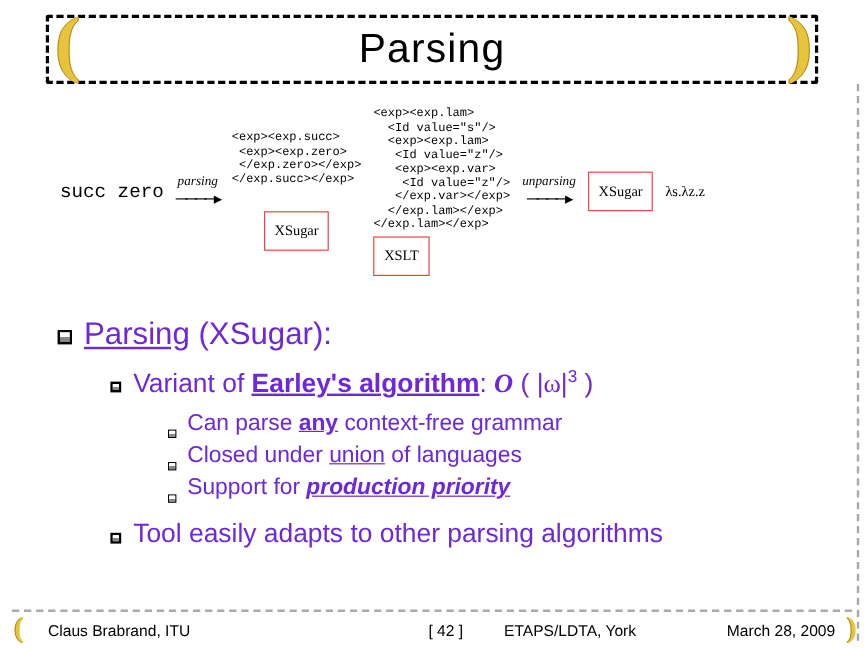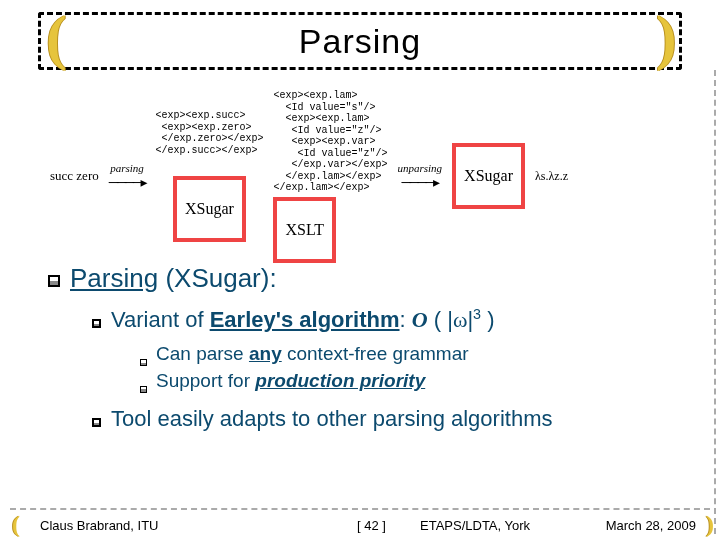--- a/index.html
+++ b/index.html
@@ -47,23 +47,23 @@
     position: absolute;
     left: 50px;
     top: 90px;
     width: 620px;
     font-family: "Times New Roman", serif;
     font-size: 12px;
     color: #000;
   }
   .drow { display: flex; align-items: center; gap: 10px; }
   .dbox {
-    border: 4px solid #ef4444;
-    padding: 20px 8px;
-    font-size: 16px;
+    border: 1px solid #ef4444;
+    padding: 8px 8px;
+    font-size: 12px;
     white-space: nowrap;
   }
   .arrow {
     display: flex;
     flex-direction: column;
     align-items: center;
     font-size: 10px;
   }
   .arrow .lbl { font-style: italic; font-size: 11px; }
   .arrow .shaft { font-size: 14px; letter-spacing: -2px; }
@@ -72,21 +72,21 @@
     font-size: 10px;
     line-height: 1.15;
     white-space: pre;
   }
 
   .content {
     position: absolute;
     left: 48px;
     top: 263px;
     width: 640px;
-    color: #0c4a6e;
+    color: #6d28d9;
   }
   .lvl1 {
     font-size: 26px;
     display: flex;
     align-items: center;
     margin-bottom: 12px;
   }
   .lvl1 .bull {
     width: 12px; height: 12px;
     border: 2px solid #000;
@@ -178,21 +178,21 @@
 <body>
 
 <div class="title-box">
   <span class="title-text">Parsing</span>
 </div>
 <span class="bparen left">(</span>
 <span class="bparen right">)</span>
 
 <div class="diagram">
   <div class="drow">
-    <span class="code" style="font-family:Liberation Serif, serif;font-size:13px">succ zero</span>
+    <span class="code" style="font-family:Liberation Mono, monospace;font-size:16px">succ zero</span>
     <span class="arrow">
       <span class="lbl">parsing</span>
       <span class="shaft">────▸</span>
     </span>
     <div style="display:flex;flex-direction:column;align-items:center;gap:20px">
       <span class="code">&lt;exp&gt;&lt;exp.succ&gt;
  &lt;exp&gt;&lt;exp.zero&gt;
  &lt;/exp.zero&gt;&lt;/exp&gt;
 &lt;/exp.succ&gt;&lt;/exp&gt;</span>
       <span class="dbox">XSugar</span>
@@ -234,20 +234,24 @@
       <span>Variant of </span><span class="bold">Earley's algorithm</span><span>: </span><span class="bigO">O</span><span> ( |</span><span class="omega">ω</span><span>|</span><sup>3</sup><span> )</span>
     </span>
   </div>
 
   <div class="lvl3">
     <span class="bull"></span>
     <span><span>Can parse </span><span class="bold">any</span><span> context-free grammar</span></span>
   </div>
   <div class="lvl3">
     <span class="bull"></span>
+    <span><span>Closed under </span><span class="underline">union</span><span> of languages</span></span>
+  </div>
+  <div class="lvl3">
+    <span class="bull"></span>
     <span><span>Support for </span><span class="bold ital-u" style="font-style:italic">production priority</span></span>
   </div>
 
   <div class="lvl2" style="margin-top:14px">
     <span class="bull"></span>
     <span>Tool easily adapts to other parsing algorithms</span>
   </div>
 </div>
 
 <div class="footer-line"></div>

